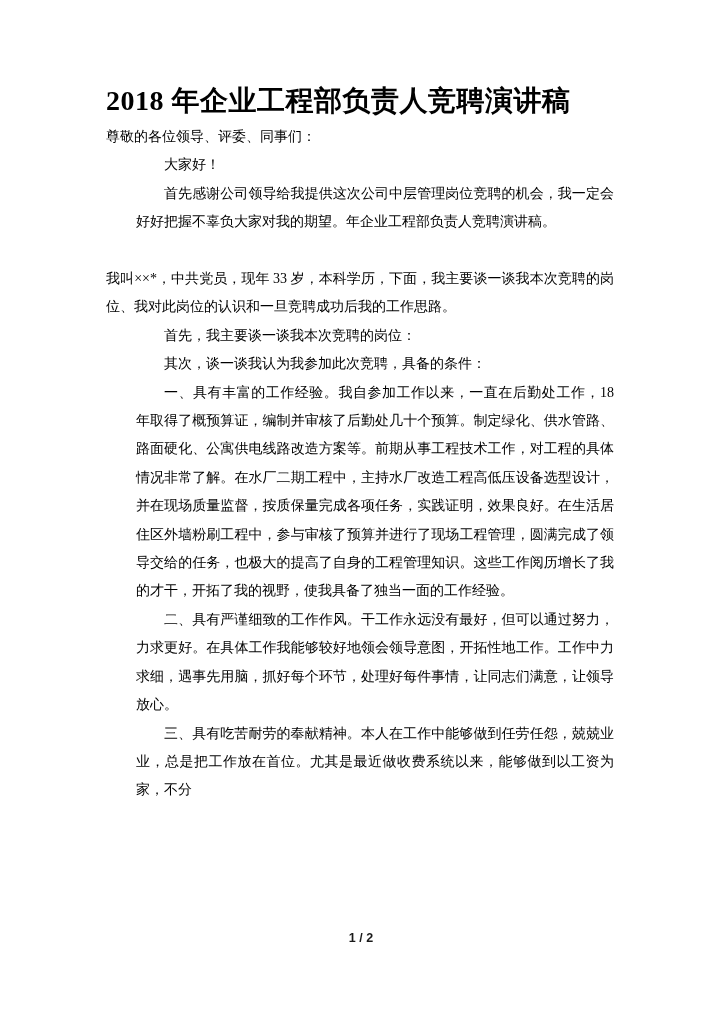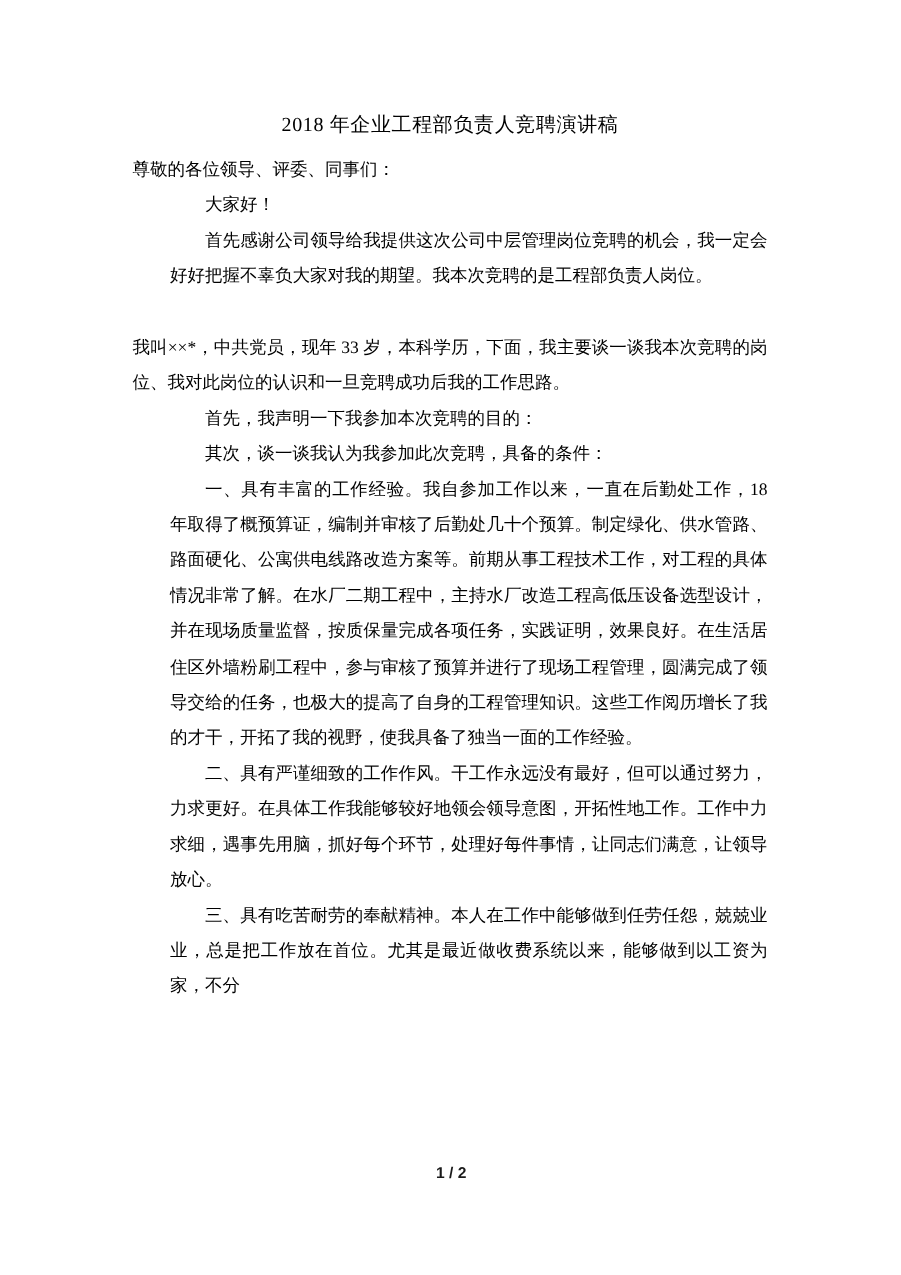--- a/index.html
+++ b/index.html
@@ -17,24 +17,23 @@
     overflow: hidden;
   }
   .content {
     position: absolute;
     left: 106px;
     top: 86px;
     width: 508px;
   }
   .doc-title {
     margin: 0 0 7px 0;
-    font-size: 16px;
-    font-weight: 400;
+    font-size: 28px;
+    font-weight: 700;
     line-height: 30px;
-    text-align: center;
     white-space: nowrap;
     letter-spacing: 0.5px;
   }
   .para {
     margin: 0;
     font-size: 14px;
     line-height: 28.4px;
     text-align: justify;
     text-justify: inter-ideograph;
     word-break: break-all;
@@ -60,24 +59,24 @@
 </style>
 </head>
 <body>
 
 <div class="page">
   <div class="content">
     <h1 class="doc-title">2018 年企业工程部负责人竞聘演讲稿</h1>
     <div>
         <p class="para">尊敬的各位领导、评委、同事们：</p>
         <p class="para indent">大家好！</p>
-        <p class="para indent">首先感谢公司领导给我提供这次公司中层管理岗位竞聘的机会，我一定会好好把握不辜负大家对我的期望。我本次竞聘的是工程部负责人岗位。</p>
+        <p class="para indent">首先感谢公司领导给我提供这次公司中层管理岗位竞聘的机会，我一定会好好把握不辜负大家对我的期望。年企业工程部负责人竞聘演讲稿。</p>
         <p class="para blank"></p>
         <p class="para">我叫××*，中共党员，现年 33 岁，本科学历，下面，我主要谈一谈我本次竞聘的岗位、我对此岗位的认识和一旦竞聘成功后我的工作思路。</p>
-        <p class="para indent">首先，我声明一下我参加本次竞聘的目的：</p>
+        <p class="para indent">首先，我主要谈一谈我本次竞聘的岗位：</p>
         <p class="para indent">其次，谈一谈我认为我参加此次竞聘，具备的条件：</p>
         <p class="para indent">一、具有丰富的工作经验。我自参加工作以来，一直在后勤处工作，18 年取得了概预算证，编制并审核了后勤处几十个预算。制定绿化、供水管路、路面硬化、公寓供电线路改造方案等。前期从事工程技术工作，对工程的具体情况非常了解。在水厂二期工程中，主持水厂改造工程高低压设备选型设计，并在现场质量监督，按质保量完成各项任务，实践证明，效果良好。在生活居住区外墙粉刷工程中，参与审核了预算并进行了现场工程管理，圆满完成了领导交给的任务，也极大的提高了自身的工程管理知识。这些工作阅历增长了我的才干，开拓了我的视野，使我具备了独当一面的工作经验。</p>
         <p class="para indent">二、具有严谨细致的工作作风。干工作永远没有最好，但可以通过努力，力求更好。在具体工作我能够较好地领会领导意图，开拓性地工作。工作中力求细，遇事先用脑，抓好每个环节，处理好每件事情，让同志们满意，让领导放心。</p>
         <p class="para indent">三、具有吃苦耐劳的奉献精神。本人在工作中能够做到任劳任怨，兢兢业业，总是把工作放在首位。尤其是最近做收费系统以来，能够做到以工资为家，不分</p>
       </div>
   </div>
   <div class="footer">
     <span>1 / 2</span>
   </div>
 </div>

